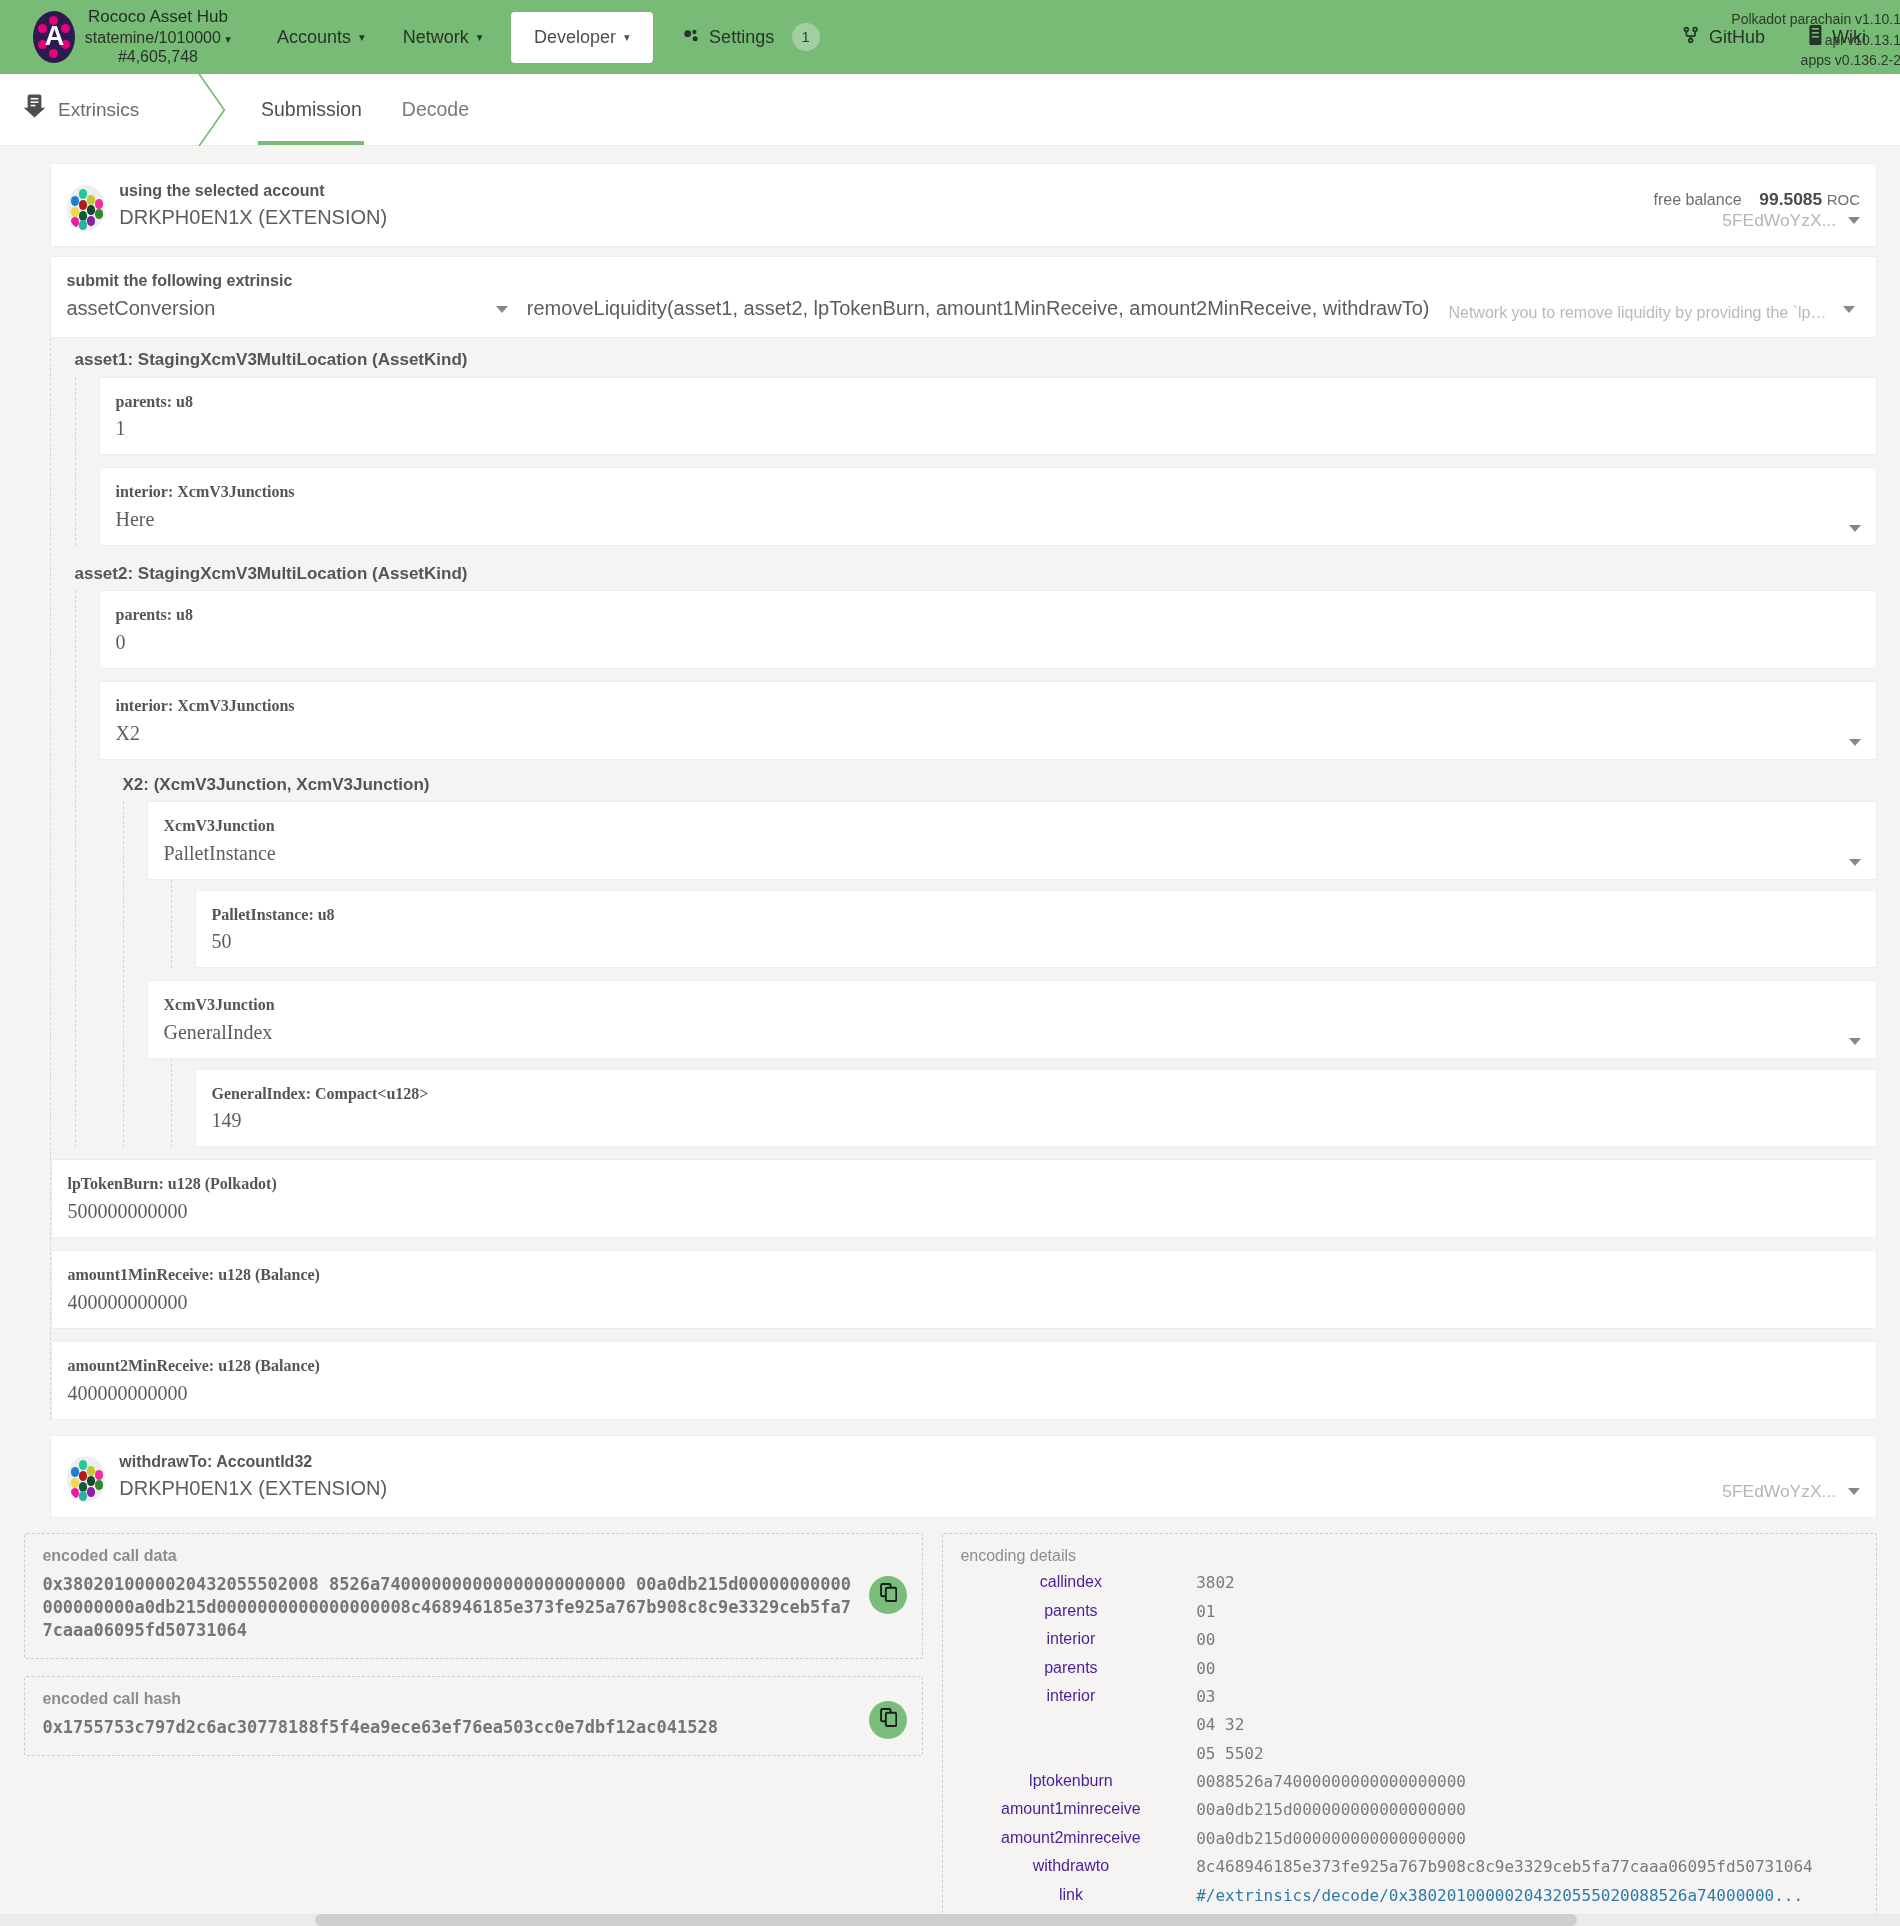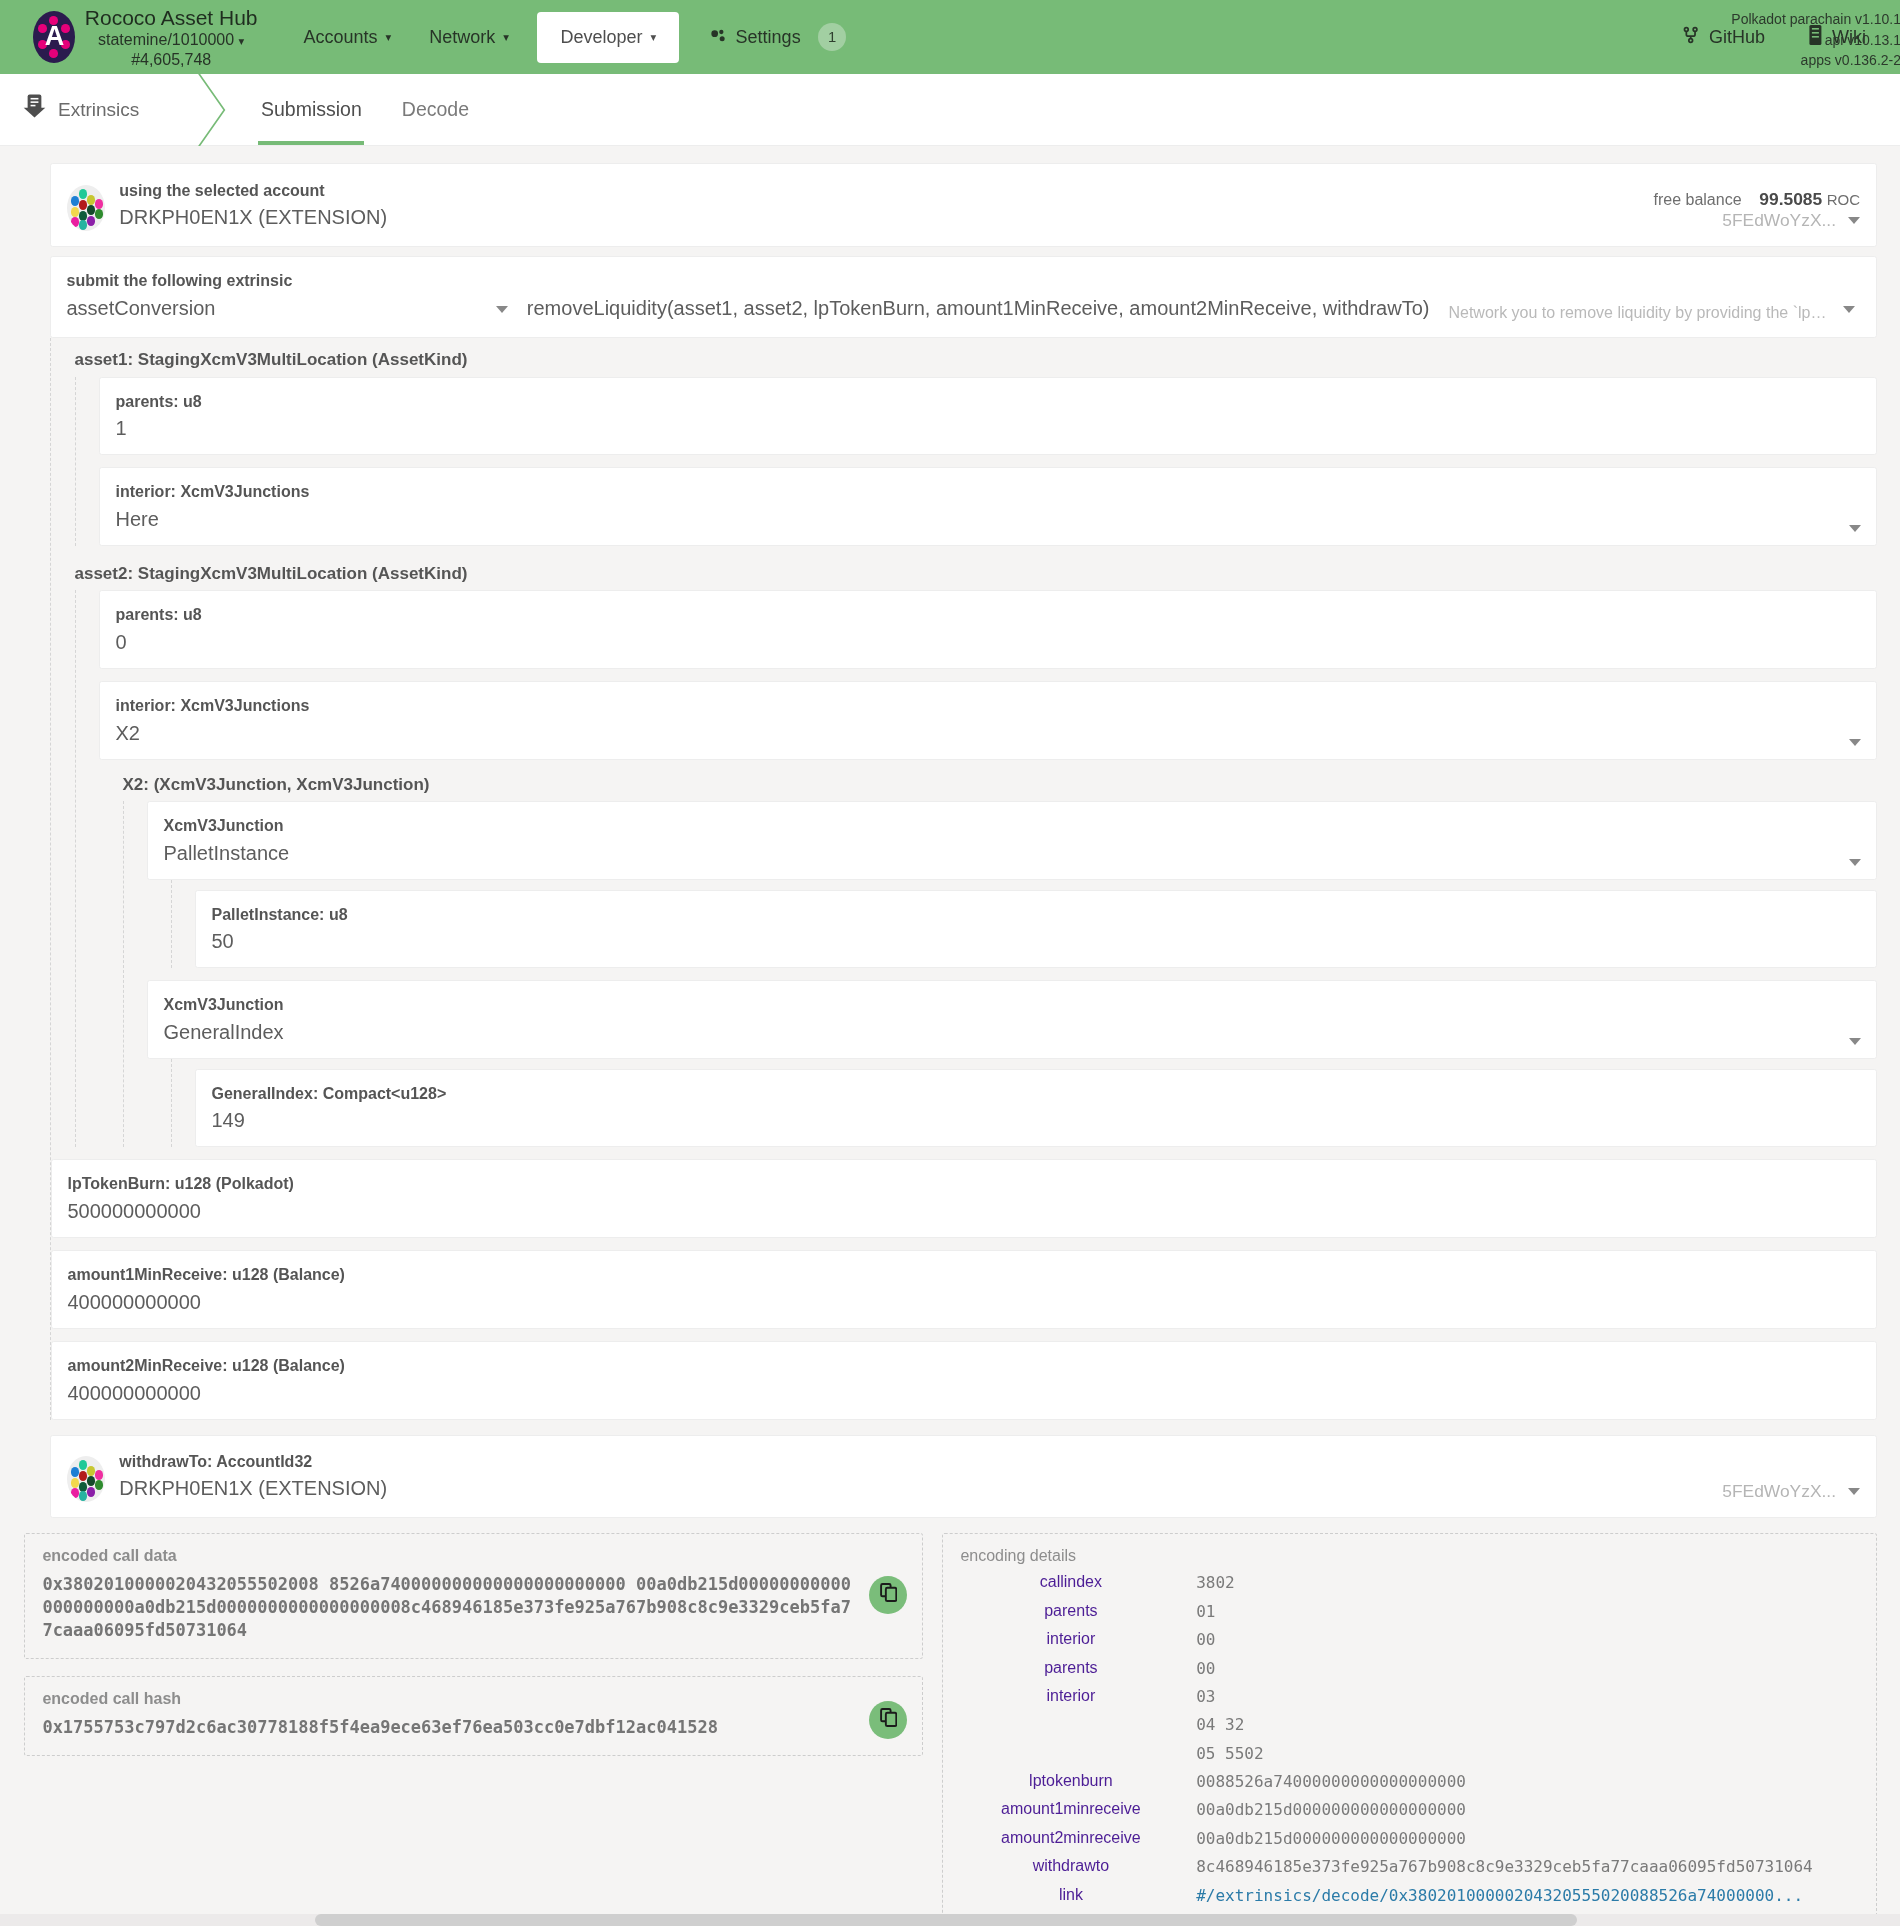--- a/index.html
+++ b/index.html
@@ -23,21 +23,21 @@
     position: relative; flex: none;
   }
   .logo-circle .letter {
     position:absolute; inset:0; display:flex; align-items:center; justify-content:center;
     color:#fff; font-weight:700; font-size:27px; font-family:"Liberation Sans",sans-serif;
   }
   .logo-circle i {
     position:absolute; width:8.7px; height:8.7px; border-radius:50%; background:#e6007a;
   }
   .chain-block { text-align:center; line-height:1.22; color:#222; }
-  .chain-name { font-size: 21px; font-weight: 400; color:#1f2d1f; }
+  .chain-name { font-size: 17px; font-weight: 400; color:#1f2d1f; }
   .chain-sub { font-size: 16px; color:#273427; }
   .chain-block .blk { font-size: 16px; color:#273427; }
   .nav-items { display:flex; align-items:center; gap:0px; margin-left: 27px; }
   .nav-item {
     padding: 0 19px; height:74px; display:flex; align-items:center; gap:8px;
     font-size:18px; color:#273427; cursor:pointer; white-space:nowrap;
   }
   .nav-item.active {
     background:#fff; color:#4e4e4e; height: 51px; border-radius: 4px;
     padding: 0 23px; margin: 0 9.4px;
@@ -82,21 +82,21 @@
   .acct-right { margin-left:auto; text-align:right; }
   .fb-line { font-size:16px; color:#6e6e6e; }
   .fb-line b { font-size:17.4px; color:#4a4a4a; }
   .fb-line .unit { font-size:15px; color:#6e6e6e; }
   .acct-addr { font-size:17.4px; color:#b5b5b5; display:flex; align-items:center; justify-content:flex-end; gap:12px;}
   .tri { width:0;height:0;border-left:6px solid transparent;border-right:6px solid transparent;border-top:7.4px solid #888; }
   .field {
     background:#fff; border:0.7px solid #ededed; border-radius:2.7px;
     padding: 12px 16px; position:relative; display:flex; align-items:center;
   }
-  .field .fl { flex:1 1 auto; min-width:0; }
+  .field .fl { flex:1 1 auto; min-width:0;font-family:Liberation Serif, serif; }
   .flabel { font-size:16px; font-weight:700; color:#555; line-height:1.55; }
   .fvalue { font-size:20px; color:#5d5d5d; line-height:1.4; }
   .dd-caret { position:absolute; right:14.8px; bottom:13.4px; }
   .section-head { font-size:17px; font-weight:700; color:#555; padding: 12px 0 6.7px 0;}
   .nest { border-left: 1.3px dashed #d5d5d5; margin-left: 19px; padding-left: 23px; }
   .hint { font-size:16px; color:#b9b9b9; white-space:nowrap; overflow:hidden; text-overflow:ellipsis; }
   
   .extrinsic-row { display:flex; align-items:flex-end; width:100%; gap:0; }
   .ex-col1 { width: 463px; position:relative; padding-right: 27px;}
   .ex-col2 { flex: 1 1 auto; display:flex; align-items:flex-end; gap:19px; position:relative; padding-right: 31px; min-width:0;}

